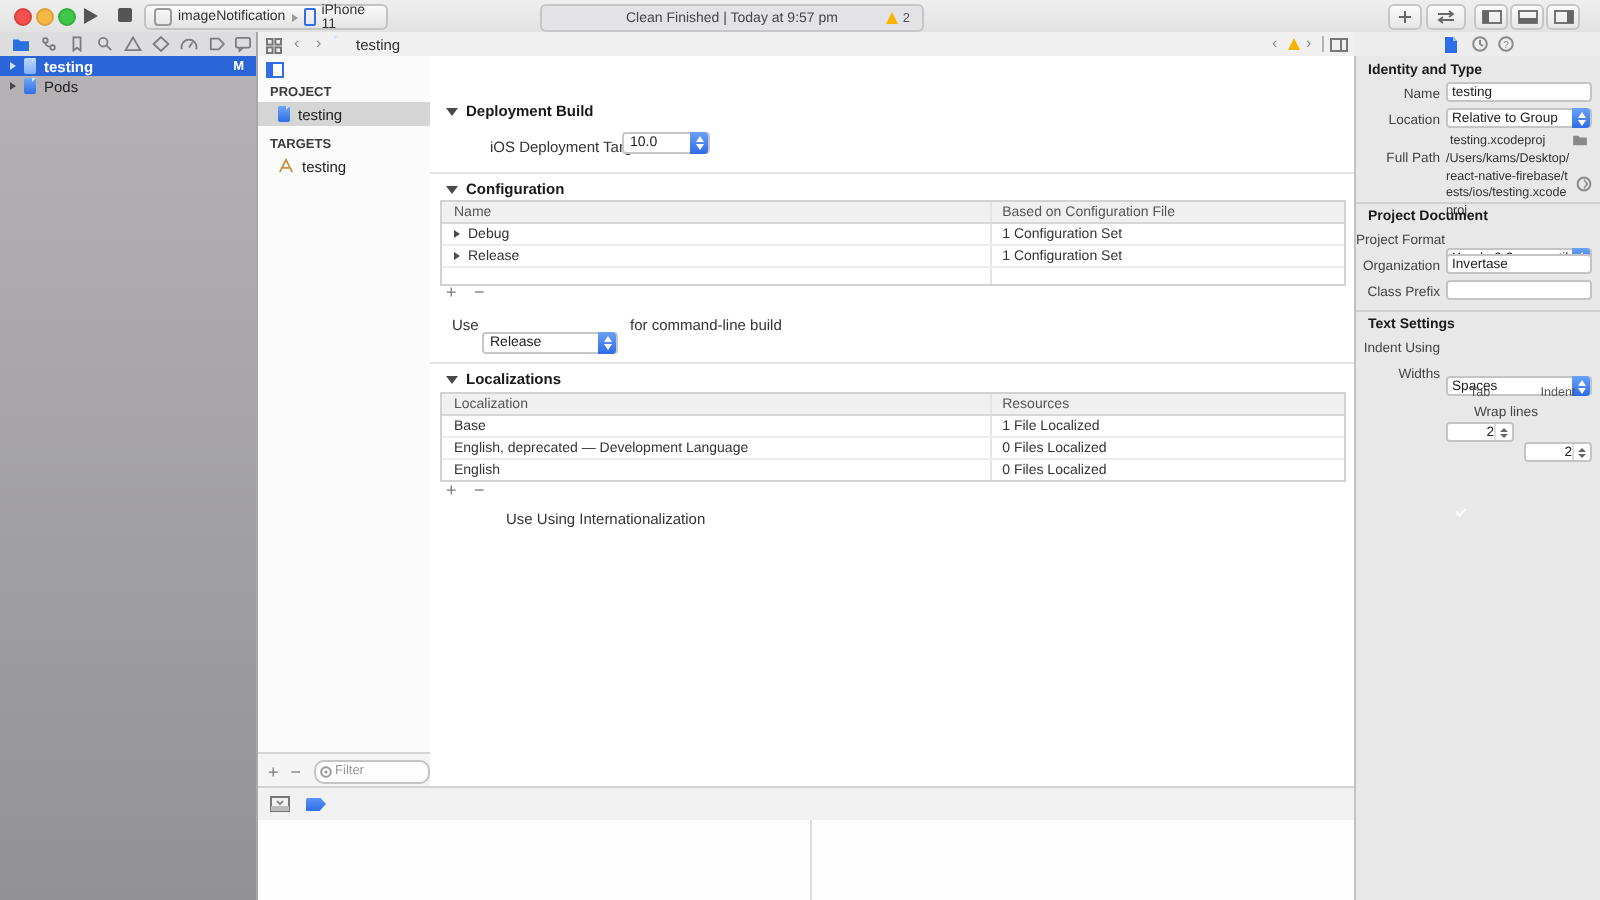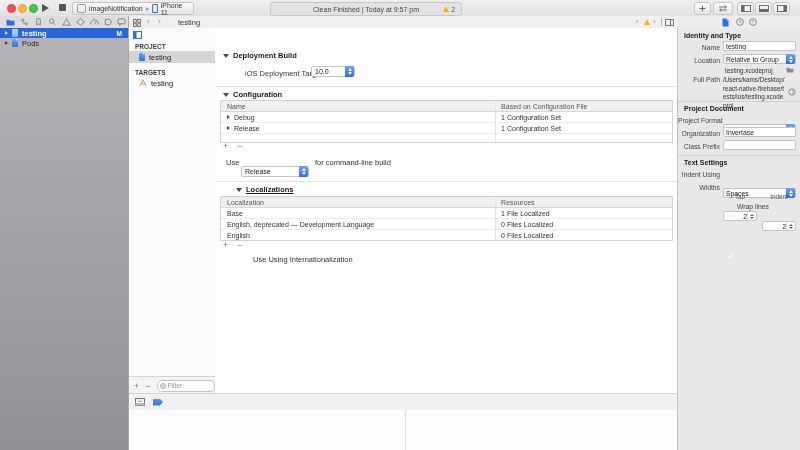--- a/index.html
+++ b/index.html
@@ -379,21 +379,21 @@
           <span class="cap-up"></span>
           <span class="cap-dn"></span>
         </span>
     </div>
     <span class="ab lab" style="left:100px;top:130px;">for command-line build</span>
 
     <span class="ab cb" style="left:14px;top:141px;"></span>
     <div class="ab divline" style="top:153px;"></div>
 
     
-    <div class="ab sechdr" style="left:21px;top:157px;text-decoration:underline;">
+    <div class="ab sechdr" style="left:8px;top:157px;">
       <span class="tri-d"></span>
       <span>Localizations</span>
     </div>
     <div class="ab tbl" style="top:168px;">
       <div class="thdr">
         <span class="c1">Localization</span>
         <span class="c2">Resources</span>
       </div>
       <div class="trow">
         <span class="c1">Base</span>

